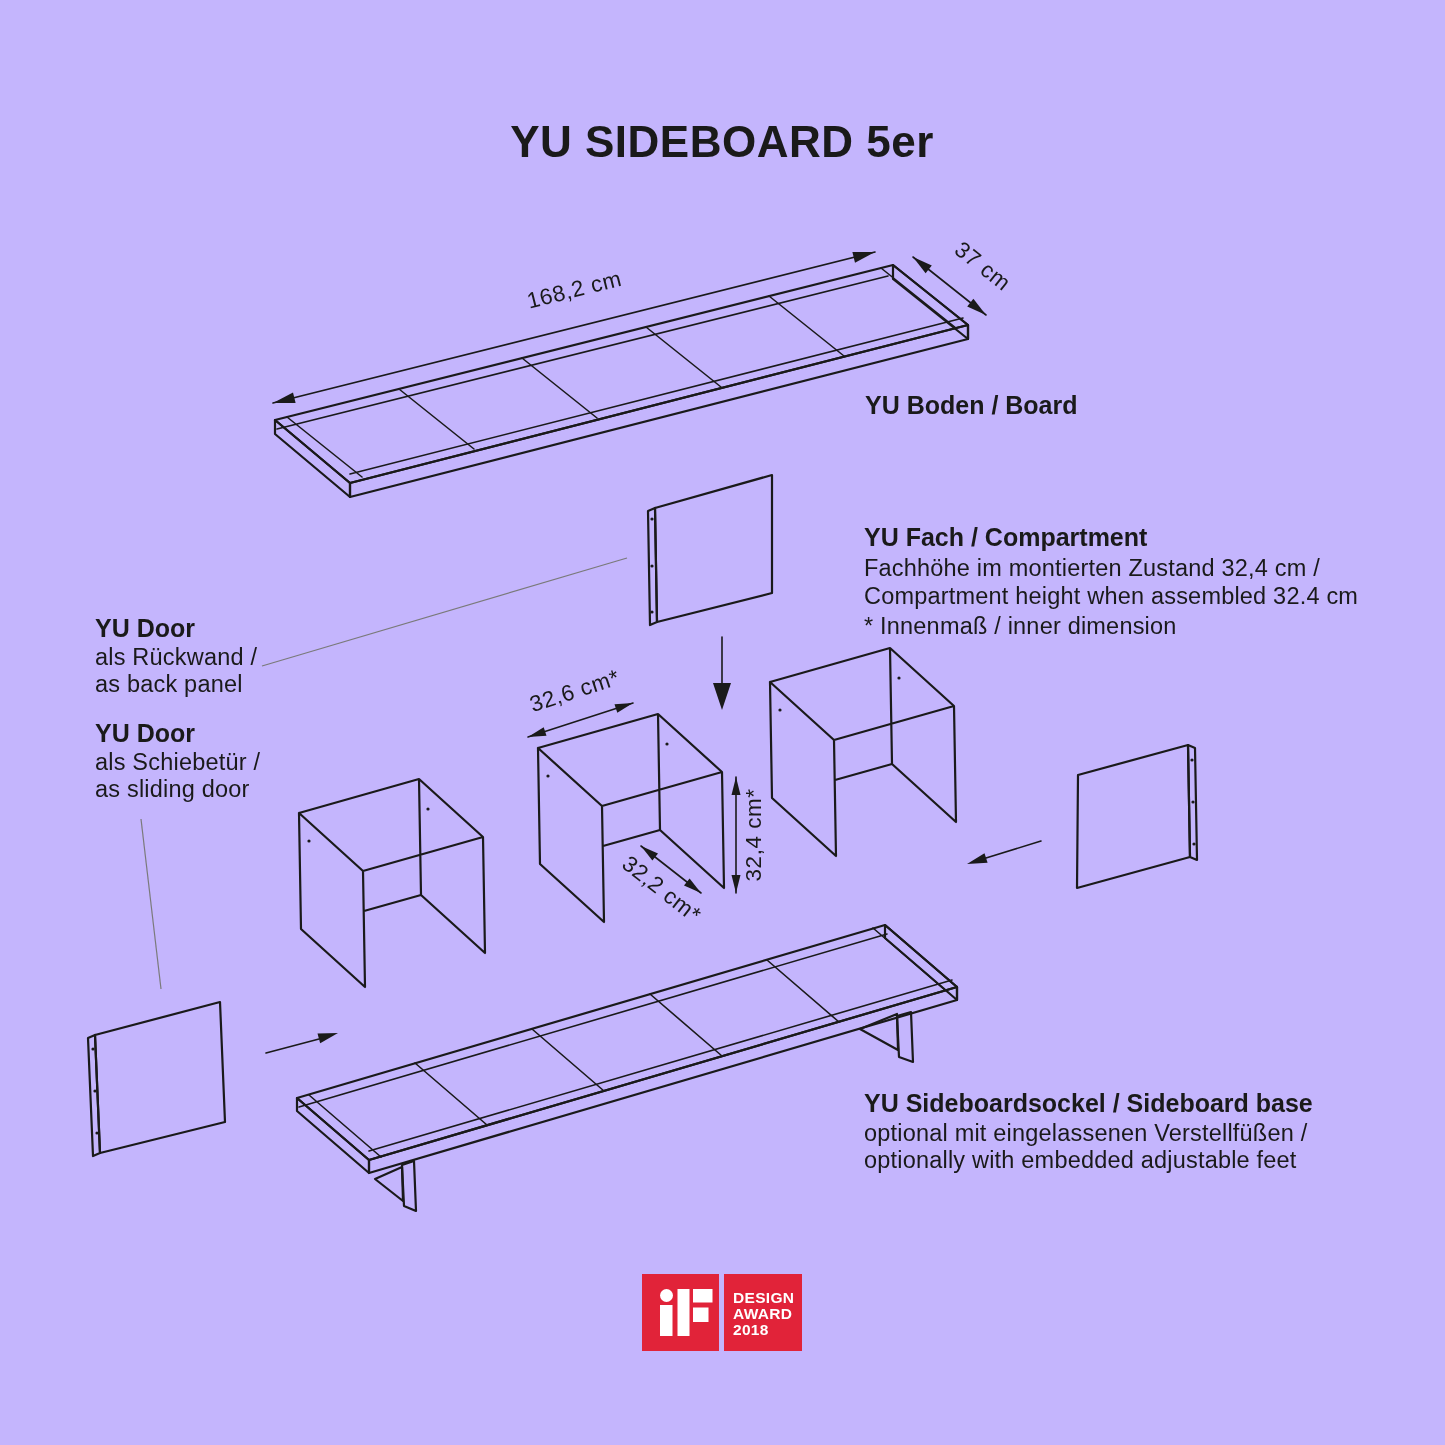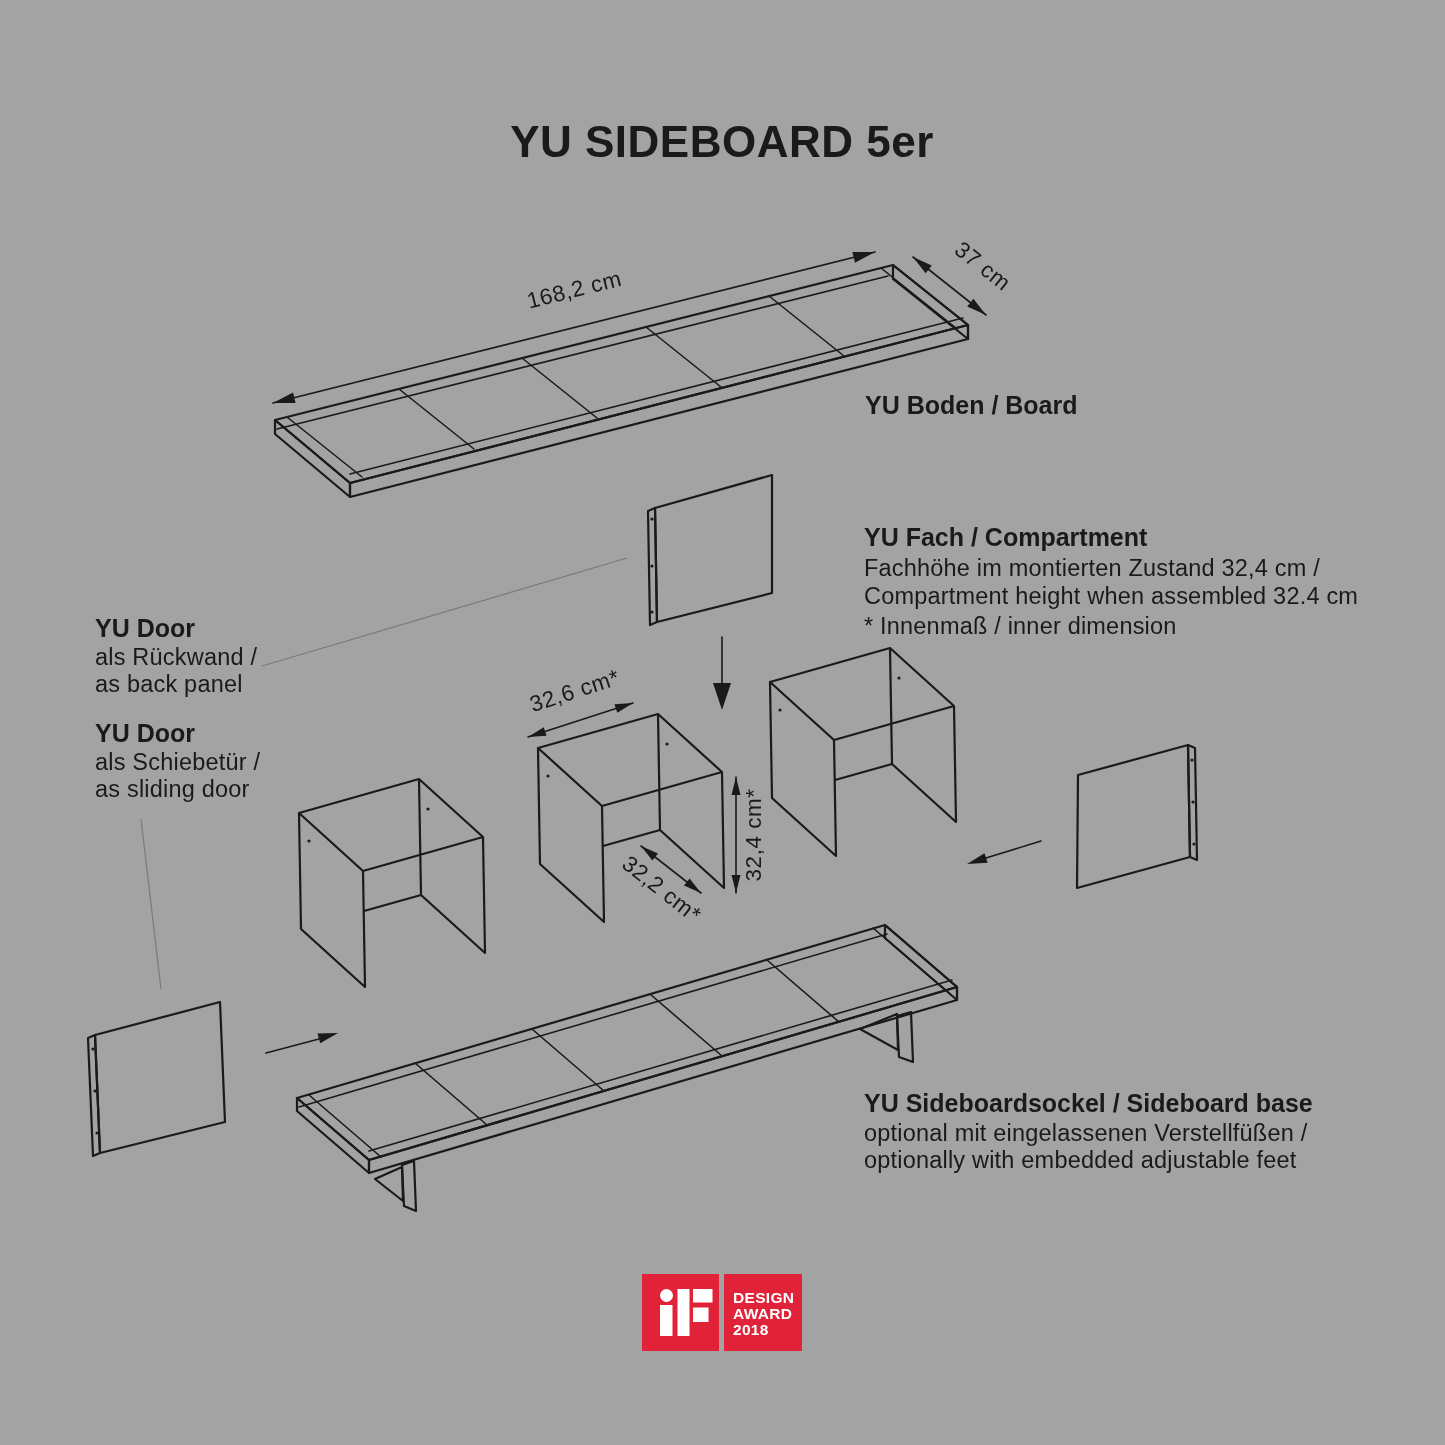--- a/index.html
+++ b/index.html
@@ -1,16 +1,16 @@
 <!DOCTYPE html>
 <html><head>
 <meta charset="utf-8">
 <style>
   html,body{margin:0;padding:0;background:#ffffff;}
-  .page{width:1445px;height:1445px;position:relative;background:#a3a3a3;overflow:hidden;
+  .page{width:1445px;height:1445px;position:relative;background:#c4b5fd;overflow:hidden;
         font-family:"Liberation Sans", sans-serif;}
   svg{position:absolute;left:0;top:0;}
   svg text{fill:#1a1a1a;}
   .title-t{font-size:44px;font-weight:bold;letter-spacing:.5px;}
   .h-t{font-size:25px;font-weight:bold;}
   .b-t{font-size:23.5px;letter-spacing:.2px;}
   .dim-t{font-size:22.5px;letter-spacing:.5px;}
   .award-t{font-size:15.5px;font-weight:bold;fill:#ffffff;letter-spacing:.3px;}
   .ln{stroke:#1a1a1a;stroke-width:2.2;fill:none;stroke-linejoin:round;stroke-linecap:round;}
   .ln-thin{stroke:#1a1a1a;stroke-width:1.6;fill:none;stroke-linecap:round;}

